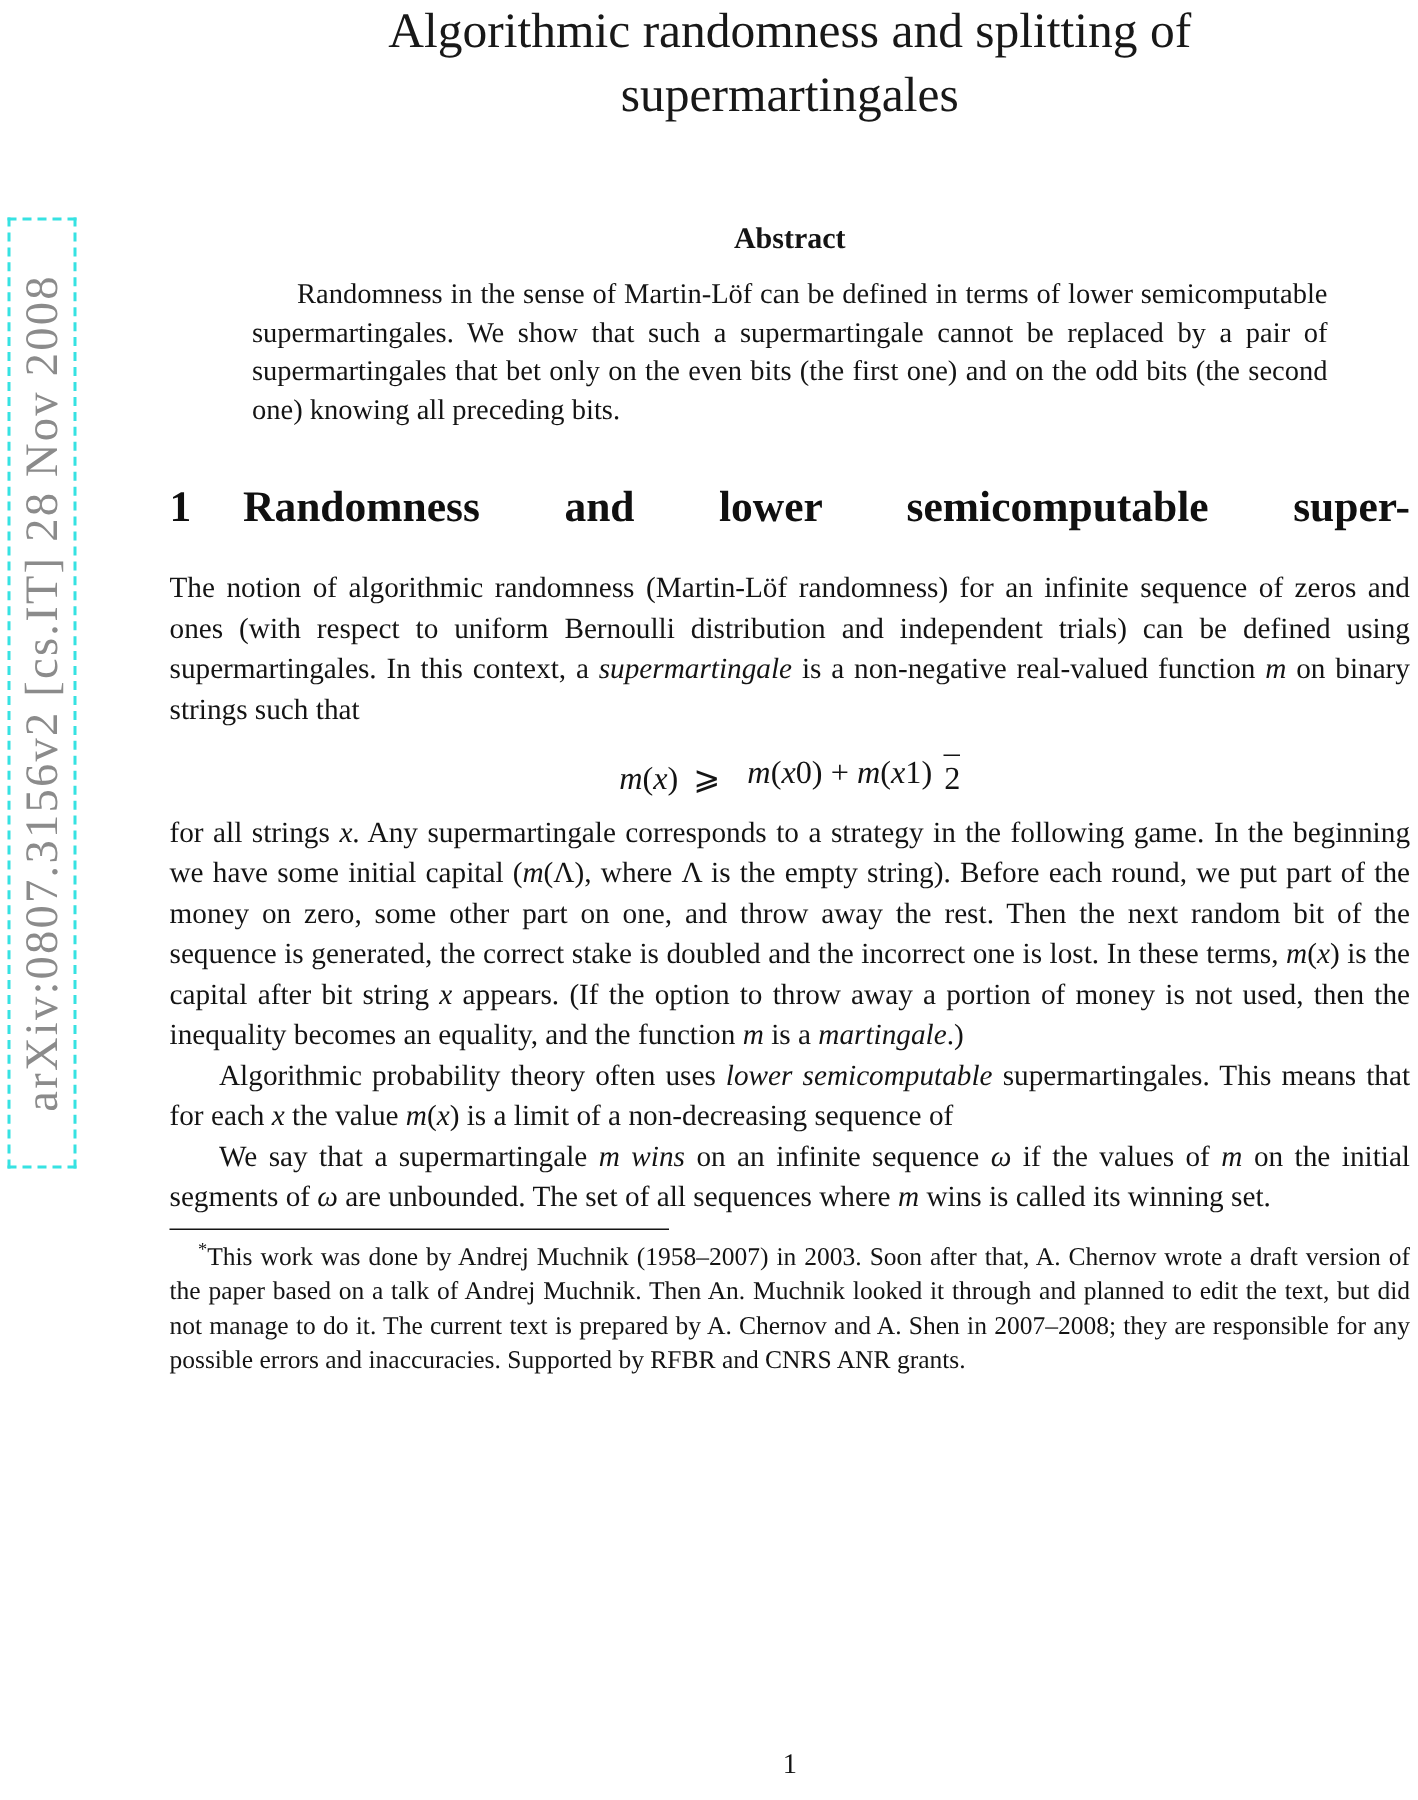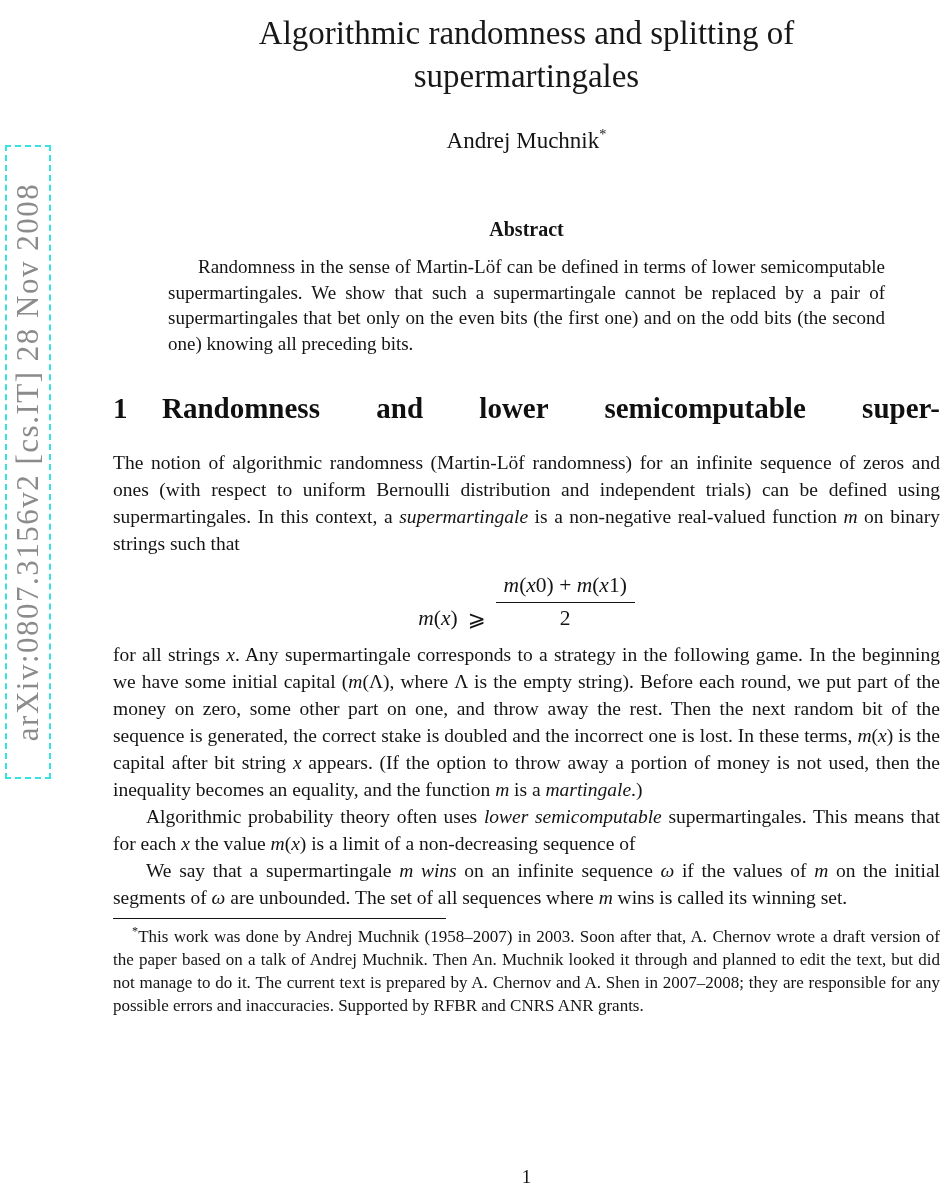--- a/index.html
+++ b/index.html
@@ -21,21 +21,21 @@
   }
   .arxiv-text {
     position:absolute; top:50%; left:50%;
     transform:translate(-50%,-50%) rotate(-90deg);
     white-space:nowrap;
     font-size:31px; letter-spacing:1.5px;
     color:#8b8b8b;
   }
 
   
-  .content { position:absolute; left:113px; top:12px; width:827px; }
+  .content { position:absolute; left:113px; top:0; width:827px; }
 
   .title {
     margin:0 auto; max-width:690px;
     text-align:center;
     font-size:33px; font-weight:normal; line-height:43px;
     color:#181818;
   }
   .author { margin-top:28px; text-align:center; font-size:23px; line-height:30px; }
   .author sup { font-size:62%; line-height:0; }
 
@@ -66,21 +66,21 @@
 
   
   .formula {
     margin:16px 0 10px;
     display:flex; justify-content:center; align-items:flex-end;
     font-size:21.5px;
   }
   .math, .math span { font-style:normal; }
   .math i { font-style:italic; }
   .rel { margin:0 10px; font-family:"DejaVu Serif","DejaVu Sans",serif; }
-  .frac { display:inline-flex; flex-direction:column; align-items:center; }
+  .frac { display:inline-flex; flex-direction:row; align-items:center; }
   .frac .num { padding:0 8px 4px; white-space:nowrap; }
   .frac .den {
     border-top:1.6px solid #141414;
     width:100%; text-align:center; padding-top:3px;
   }
 
   
   .footnote-rule { margin-top:7px; width:333px; border-top:1.8px solid #141414; }
   .footnote {
     margin-top:6px;
@@ -100,21 +100,20 @@
 <div class="page">
 
   <div class="arxiv-band">
     <span class="arxiv-text">arXiv:0807.3156v2 [cs.IT] 28 Nov 2008</span>
   </div>
 
   <div class="content">
 
     <h1 class="title">Algorithmic randomness and splitting of supermartingales</h1>
 
-    <div class="author"><span>Andrej Muchnik</span><sup>*</sup></div>
 
     <div class="abs-head">Abstract</div>
 
     <p class="abs-body">Randomness in the sense of Martin-Löf can be defined in terms of lower semicomputable supermartingales. We show that such a supermartingale cannot be replaced by a pair of supermartingales that bet only on the even bits (the first one) and on the odd bits (the second one) knowing all preceding bits.</p>
 
     <h2 class="section">
       <span class="sec-num">1</span>
       <span class="sec-lines">
         <span class="sec-l1">Randomness and lower semicomputable super-</span>
       </span>

